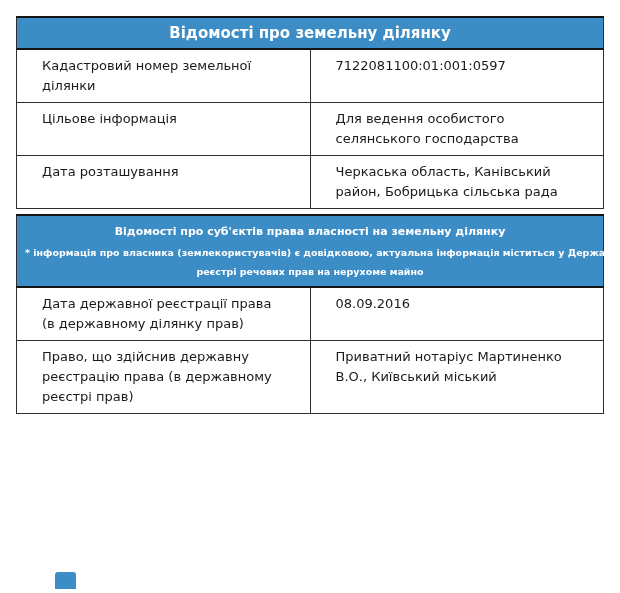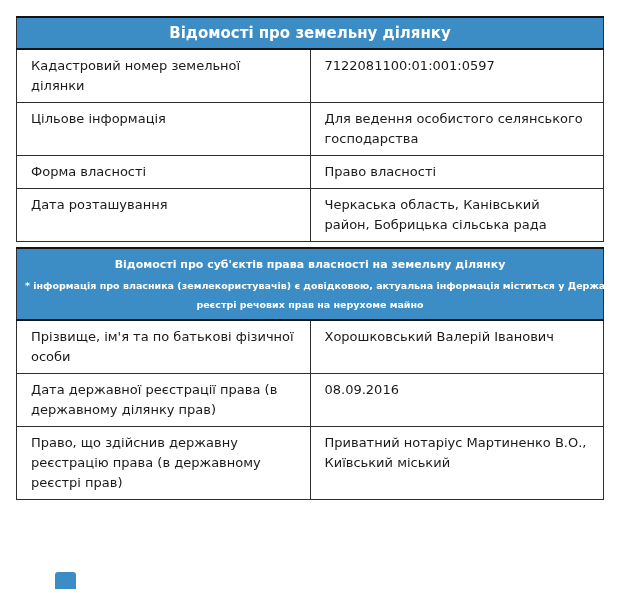--- a/index.html
+++ b/index.html
@@ -16,21 +16,21 @@
 
   table.info {
     border-collapse: collapse;
     width: 100%;
     table-layout: fixed;
   }
   table.info.first { margin-bottom: 5px; }
 
   td.cell {
     border: 1px solid #2e2e2e;
-    padding: 6px 14px;
+    padding: 6px 25px;
     font-size: 13px;
     line-height: 20px;
     vertical-align: top;
     background: #ffffff;
     word-wrap: break-word;
   }
   th.section-header {
     background: #3c8dc5;
     border: 1px solid #2e2e2e;
     border-top: 2px solid #141414;
@@ -95,48 +95,40 @@
         </th>
       </tr>
       <tr class="t1-r0">
         <td class="cell">Кадастровий номер земельної ділянки</td>
         <td class="cell">7122081100:01:001:0597</td>
       </tr>
       <tr class="t1-r1">
         <td class="cell">Цільове інформація</td>
         <td class="cell">Для ведення особистого селянського господарства</td>
       </tr>
-      <tr class="t1-r2">
-        <td class="cell">Форма власності</td>
-        <td class="cell">Право власності</td>
-      </tr>
       <tr class="t1-r4">
         <td class="cell">Дата розташування</td>
         <td class="cell">Черкаська область, Канівський район, Бобрицька сільська рада</td>
       </tr>
     </tbody>
       </table>
 
     <table class="info">
       <colgroup>
           <col style="width:50%">
           <col style="width:50%">
         </colgroup>
       <tbody>
           <tr class="t2-h">
         <th class="section-header" colspan="2">
           <div class="h-title big">Відомості про суб'єктів права власності на земельну ділянку</div>
           <div class="h-note-line">* інформація про власника (землекористувачів) є довідковою, актуальна інформація міститься у Державному</div>
           <div class="h-note-line">реєстрі речових прав на нерухоме майно</div>
         </th>
       </tr>
-      <tr class="t2-r0">
-        <td class="cell">Прізвище, ім'я та по батькові фізичної особи</td>
-        <td class="cell">Хорошковський Валерій Іванович</td>
-      </tr>
       <tr class="t2-r1">
         <td class="cell">Дата державної реєстрації права (в державному ділянку прав)</td>
         <td class="cell">08.09.2016</td>
       </tr>
       <tr class="t2-r3">
         <td class="cell">Право, що здійснив державну реєстрацію права (в державному реєстрі прав)</td>
         <td class="cell">Приватний нотаріус Мартиненко В.О., Київський міський</td>
       </tr>
     </tbody>
       </table>

